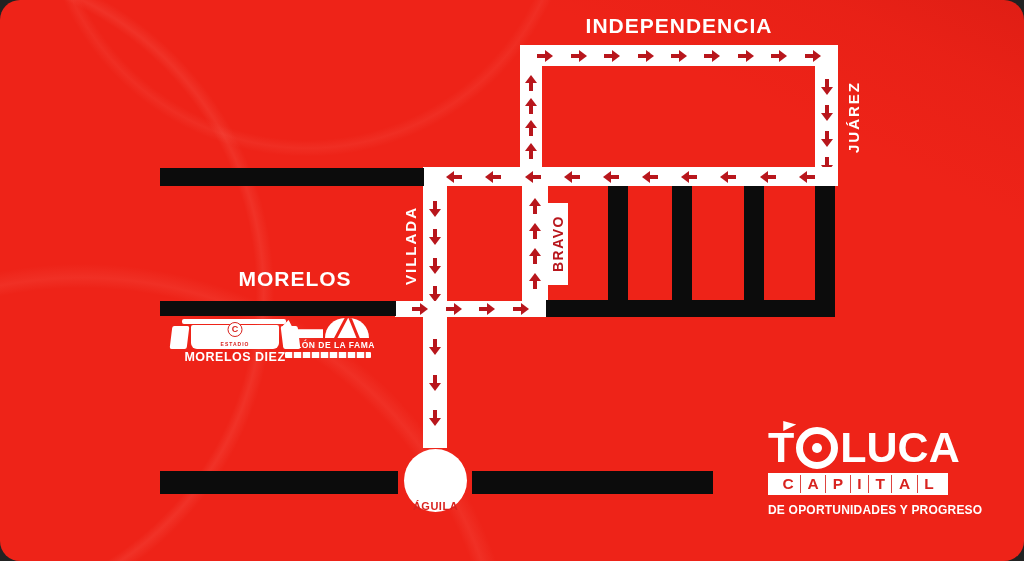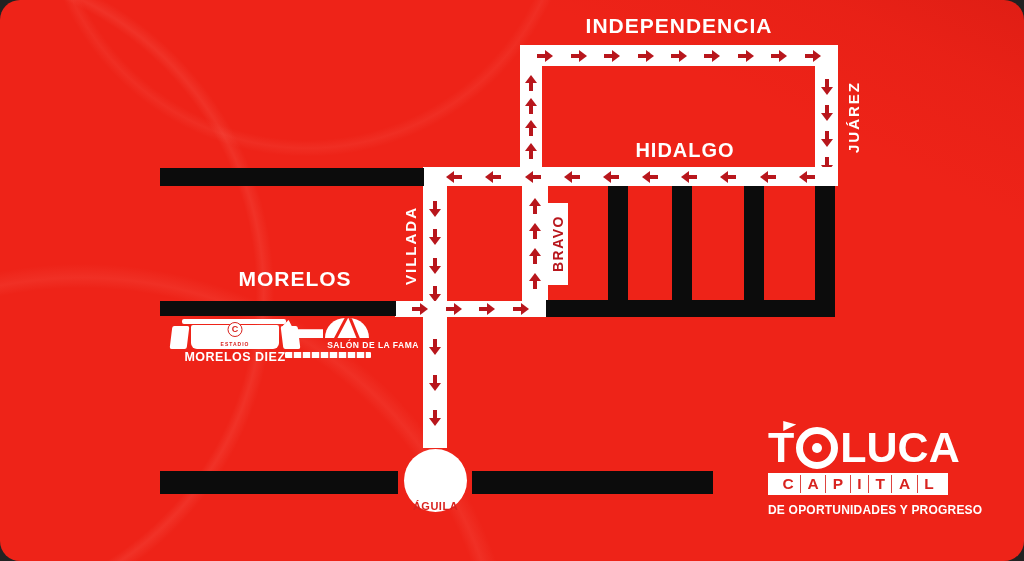--- a/index.html
+++ b/index.html
@@ -48,21 +48,21 @@
     border-radius:50%;background:#fff;color:var(--brand_red,#d8231f);font-size:9px;font-weight:800;line-height:13px;text-align:center;}
   .nd-small{position:absolute;left:0;bottom:2px;width:100%;text-align:center;color:var(--brand_red,#d8231f);
     font-size:5px;font-weight:700;letter-spacing:1px;}
   .nd-name{position:absolute;left:0;top:32px;width:100%;text-align:center;color:#fff;font-weight:700;font-size:12.5px;letter-spacing:0.5px;}
   
   .salon{position:absolute;left:283px;top:316px;width:92px;height:44px;}
   .sf-swoosh{position:absolute;left:0;top:4px;width:40px;height:18px;background:#fff;
     clip-path:polygon(0 30%,14% 0,26% 52%,100% 52%,100% 100%,0 100%);}
   .sf-dome{position:absolute;left:42px;top:2px;width:44px;height:20px;background:#fff;border-radius:44px 44px 0 0;overflow:hidden;}
   .sf-dome i{position:absolute;top:-4px;width:3px;height:30px;background:var(--background,#ee2318);display:block;}
-  .sf-label{position:absolute;left:0;top:24px;width:100%;text-align:center;color:#fff;font-weight:700;font-size:8.5px;letter-spacing:0.5px;margin-left:44px;}
+  .sf-label{position:absolute;left:0;top:24px;width:100%;text-align:center;color:#fff;font-weight:700;font-size:8.5px;letter-spacing:0.5px;}
   .sf-subbar{position:absolute;left:2px;top:36px;width:86px;height:6px;border-radius:1px;
     background:repeating-linear-gradient(90deg,#fff 0 7px, rgba(255,255,255,0.25) 7px 9px);}
   
   .brand{position:absolute;left:768px;top:426px;width:210px;height:92px;color:#fff;}
   .brand-city{display:flex;align-items:center;font-weight:900;font-size:43px;letter-spacing:0px;line-height:1;}
   .brand-t{position:relative;display:inline-block;}
   .brand-t::after{content:"";position:absolute;top:-5px;left:58%;width:13px;height:10px;background:#fff;
     clip-path:polygon(0 0,100% 35%,0 100%);}
   .o-target{position:relative;display:inline-block;width:28px;height:28px;border:7px solid #fff;border-radius:50%;margin:0 2px;flex:none;}
   .o-target::after{content:"";position:absolute;left:50%;top:50%;width:10px;height:10px;margin:-5px 0 0 -5px;background:#fff;border-radius:50%;}
@@ -147,21 +147,20 @@
   <div class="bar" style="left:546px;top:300px;width:289px;height:17px;"></div>
   <div class="bar" style="left:608px;top:186px;width:20px;height:115px;"></div>
   <div class="bar" style="left:672px;top:186px;width:20px;height:115px;"></div>
   <div class="bar" style="left:744px;top:186px;width:20px;height:115px;"></div>
   <div class="bar" style="left:815px;top:186px;width:20px;height:115px;"></div>
   <div class="bar" style="left:160px;top:471px;width:238px;height:23px;"></div>
   <div class="bar" style="left:472px;top:471px;width:241px;height:23px;"></div>
 
   <div class="street-label" style="left:520px;top:14px;width:318px;">INDEPENDENCIA</div>
 
-  <div class="street-label" style="left:560px;top:139px;width:250px;font-size:20px;">HIDALGO</div>
 
   <div class="vlabel" style="left:842px;top:58px;width:22px;height:118px;">
     <span class="vtext">JUÁREZ</span>
   </div>
 
   <div class="vlabel" style="left:399px;top:198px;width:22px;height:94px;">
     <span class="vtext">VILLADA</span>
   </div>
 
   <div class="bravo-box" style="left:548px;top:203px;width:20px;height:82px;">

